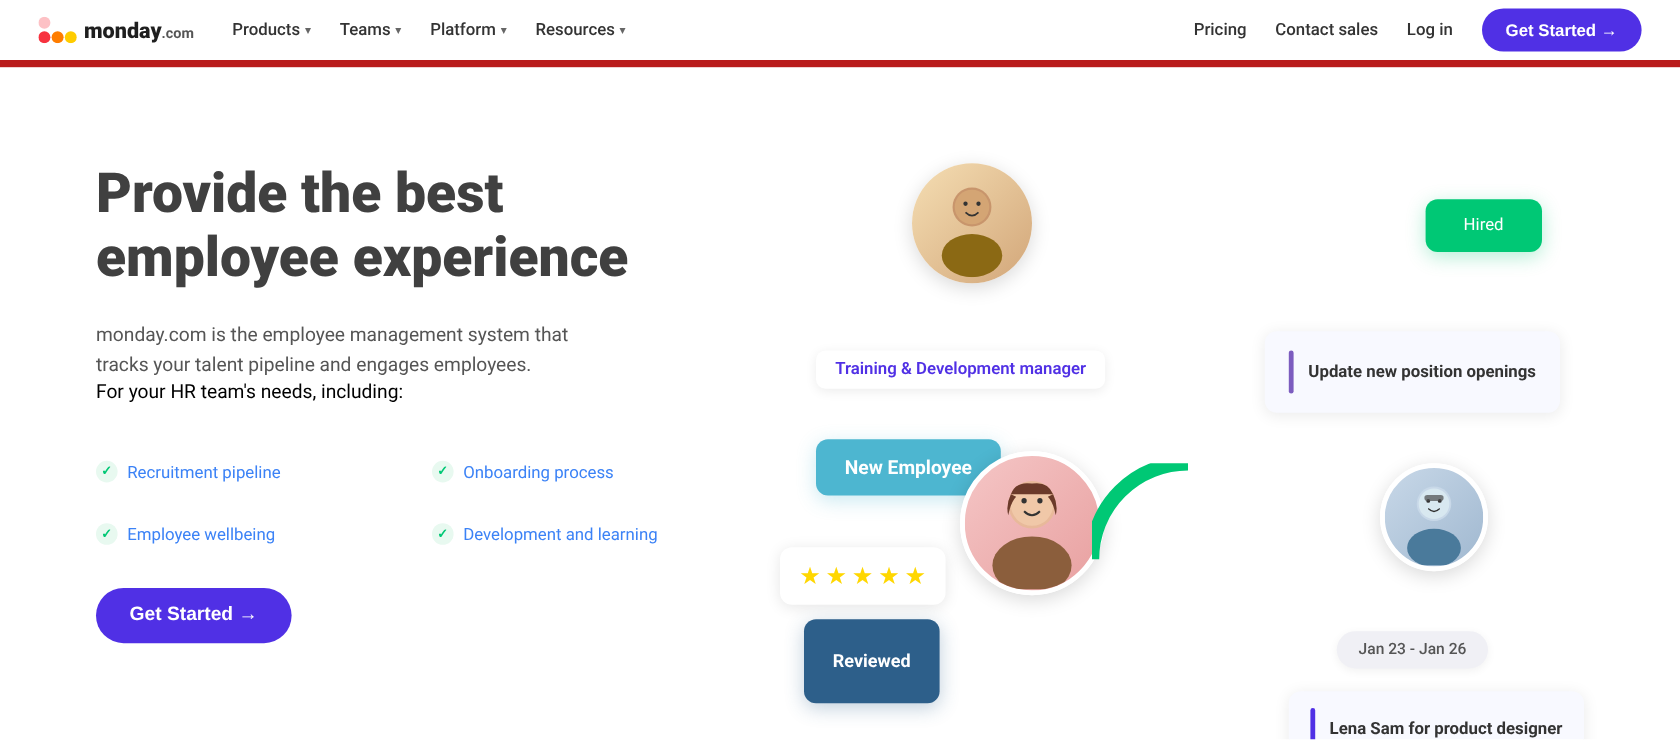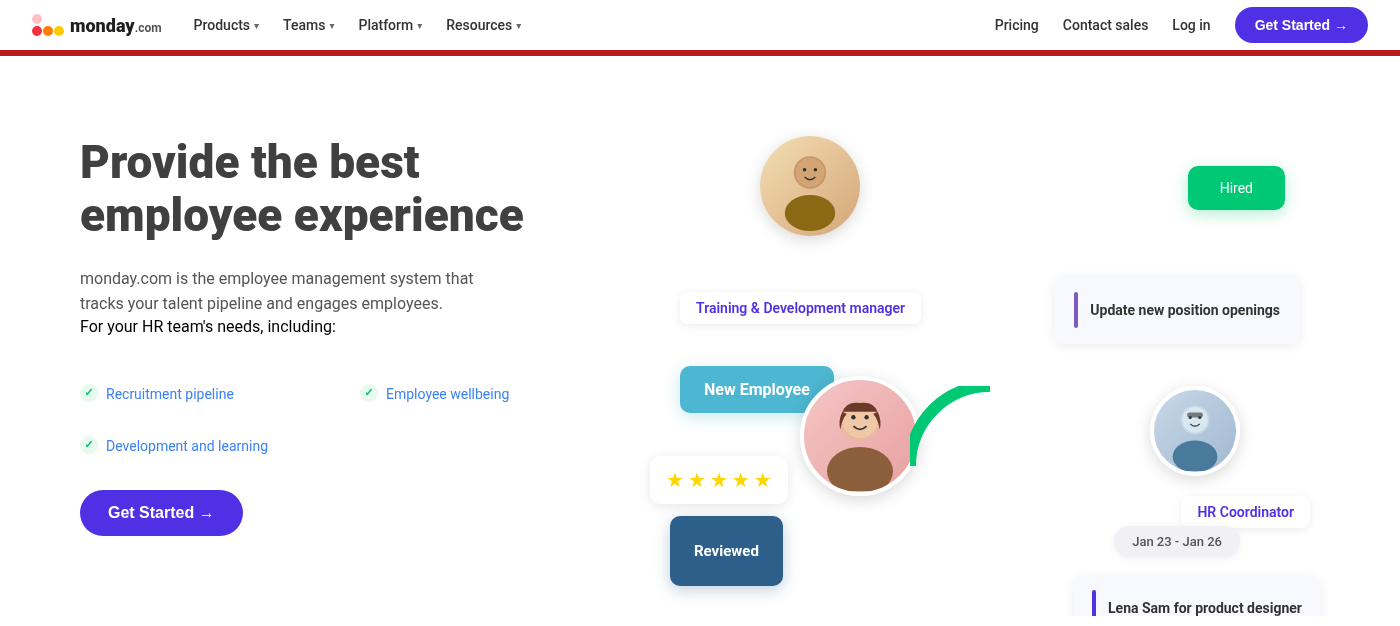--- a/index.html
+++ b/index.html
@@ -374,20 +374,24 @@
     <p class="hero-subtitle">monday.com is the employee management system that tracks your talent pipeline and engages employees.</p>
     <p class="hero-for">For your HR team's needs, including:</p>
 
     <div class="features-grid">
       <div class="feature-item">
         <span class="check-icon"></span>
         <span>Recruitment pipeline</span>
       </div>
       <div class="feature-item">
         <span class="check-icon"></span>
+        <span>Onboarding process</span>
+      </div>
+      <div class="feature-item">
+        <span class="check-icon"></span>
         <span>Employee wellbeing</span>
       </div>
       <div class="feature-item">
         <span class="check-icon"></span>
         <span>Development and learning</span>
       </div>
     </div>
 
     <button class="btn-hero">Get Started →</button>
   </div>
@@ -449,21 +453,20 @@
         <circle cx="50" cy="36" r="18" fill="#c8d8e8"></circle>
         <ellipse cx="50" cy="82" rx="28" ry="20" fill="#4a7a9b"></ellipse>
         <circle cx="50" cy="36" r="16" fill="#d8e8f0"></circle>
         <circle cx="44" cy="33" r="2" fill="#333"></circle>
         <circle cx="56" cy="33" r="2" fill="#333"></circle>
         <rect x="40" y="27" width="20" height="6" rx="3" fill="#4a4a4a" opacity="0.7"></rect>
         <path d="M 44 41 Q 50 47 56 41" stroke="#333" stroke-width="1.5" fill="none"></path>
       </svg>
     </div>
 
-    <div class="ui-card hr-label">HR Coordinator</div>
 
     <div class="ui-card reviewed-badge">Reviewed</div>
 
     <div class="ui-card date-range">Jan 23 - Jan 26</div>
 
     <div class="ui-card lena-task">
       <div class="task-bar-blue"></div>
       <span class="task-text">Lena Sam for product designer</span>
     </div>
 

